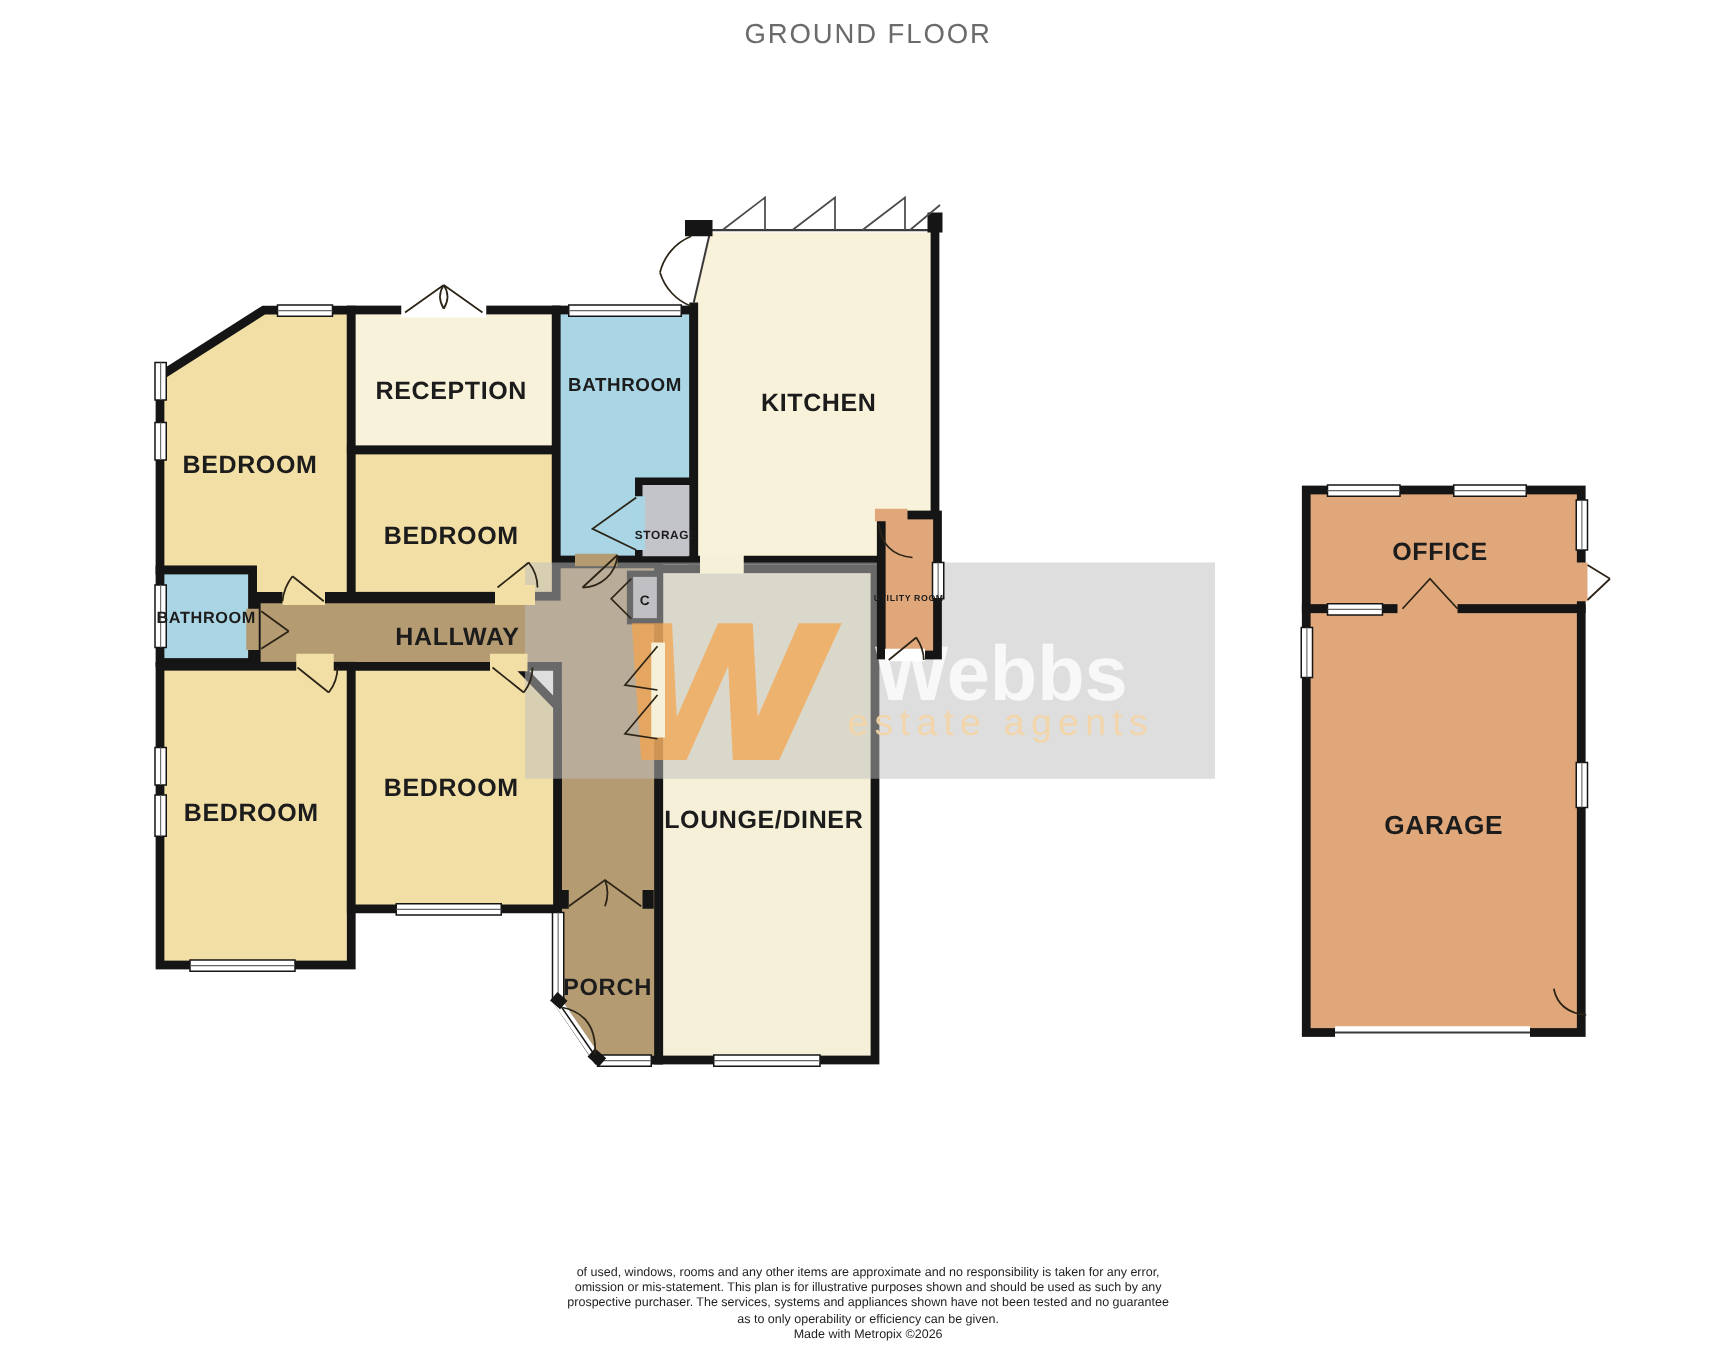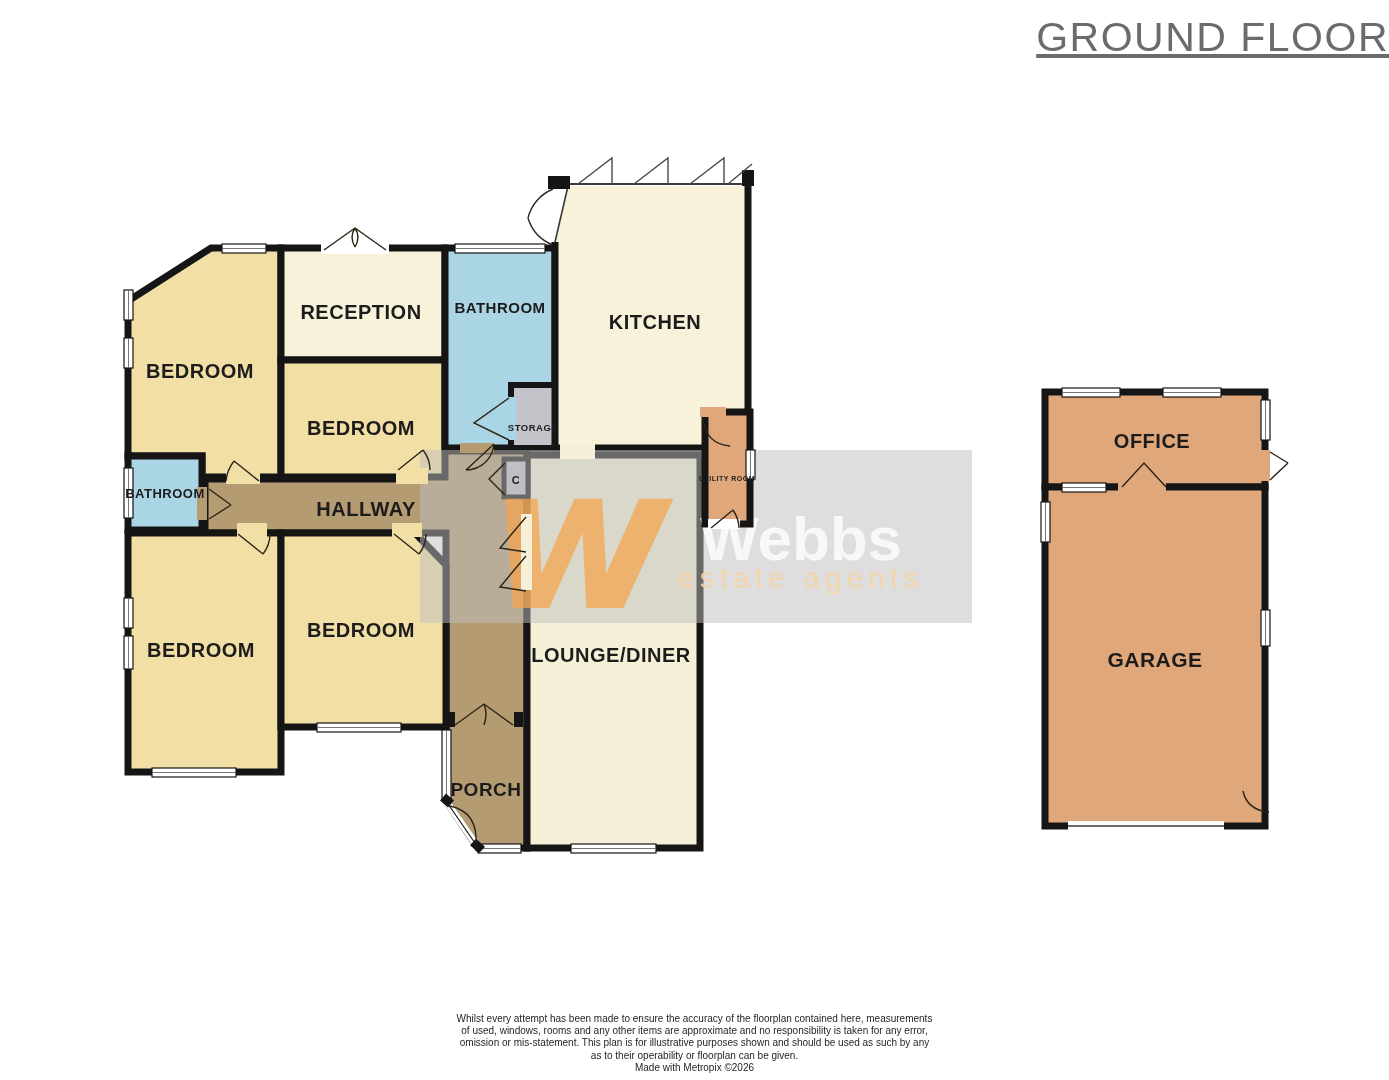--- a/index.html
+++ b/index.html
@@ -1,19 +1,19 @@
 <!DOCTYPE html>
 <html><head>
 <meta charset="utf-8">
 <style>
   html,body{margin:0;padding:0;background:#fff;}
   #page{position:relative;width:1389px;height:1080px;background:#fff;overflow:hidden;
         font-family:"Liberation Sans",sans-serif;}
-  #plan-title{position:absolute;top:14px;left:0;width:100%;text-align:right;
-        font-size:41px;letter-spacing:1.5px;color:#6b6b6b;font-weight:normal;margin:0;text-decoration:underline;}
+  #plan-title{position:absolute;top:14px;left:0;width:100%;text-align:center;
+        font-size:22px;letter-spacing:1.5px;color:#6b6b6b;font-weight:normal;margin:0;}
   #plan-svg{position:absolute;top:0;left:0;}
   .room-label{font-family:"Liberation Sans",sans-serif;font-weight:bold;fill:#1c1c1c;
         text-anchor:middle;letter-spacing:0.5px;}
   .wm-name{font-family:"Liberation Sans",sans-serif;font-weight:bold;fill:#fdfdfd;opacity:0.85;}
   .wm-tag{font-family:"Liberation Sans",sans-serif;fill:#f5d5a5;opacity:0.9;letter-spacing:5px;}
   .wm-mono{font-family:"DejaVu Sans",sans-serif;font-style:italic;font-weight:bold;
         fill:#f6a54c;opacity:0.72;}
   #disclaimer{position:absolute;top:1013px;left:50%;transform:translateX(-50%);
         width:520px;text-align:center;font-size:10px;line-height:12.2px;color:#1f1f1f;}
 </style>
@@ -190,20 +190,20 @@
       <text class="room-label" x="201" y="657" font-size="20">BEDROOM</text>
       <text class="room-label" x="361" y="637" font-size="20">BEDROOM</text>
       <text class="room-label" x="611" y="662" font-size="20">LOUNGE/DINER</text>
       <text class="room-label" x="486" y="796" font-size="19">PORCH</text>
       <text class="room-label" x="1152" y="448" font-size="20">OFFICE</text>
       <text class="room-label" x="1155" y="667" font-size="21">GARAGE</text>
     </g>
   </svg>
 
   <div id="disclaimer">
-    <div>Whilst every attempt has been made to ensure the accuracy of the floorplan contained here, measurements</div>
     <div>of used, windows, rooms and any other items are approximate and no responsibility is taken for any error,</div>
     <div>omission or mis-statement. This plan is for illustrative purposes shown and should be used as such by any</div>
-    <div>as to their operability or floorplan can be given.</div>
+    <div>prospective purchaser. The services, systems and appliances shown have not been tested and no guarantee</div>
+    <div>as to only operability or efficiency can be given.</div>
     <div>Made with Metropix ©2026</div>
   </div>
 
 </div>
 
 </body></html>

